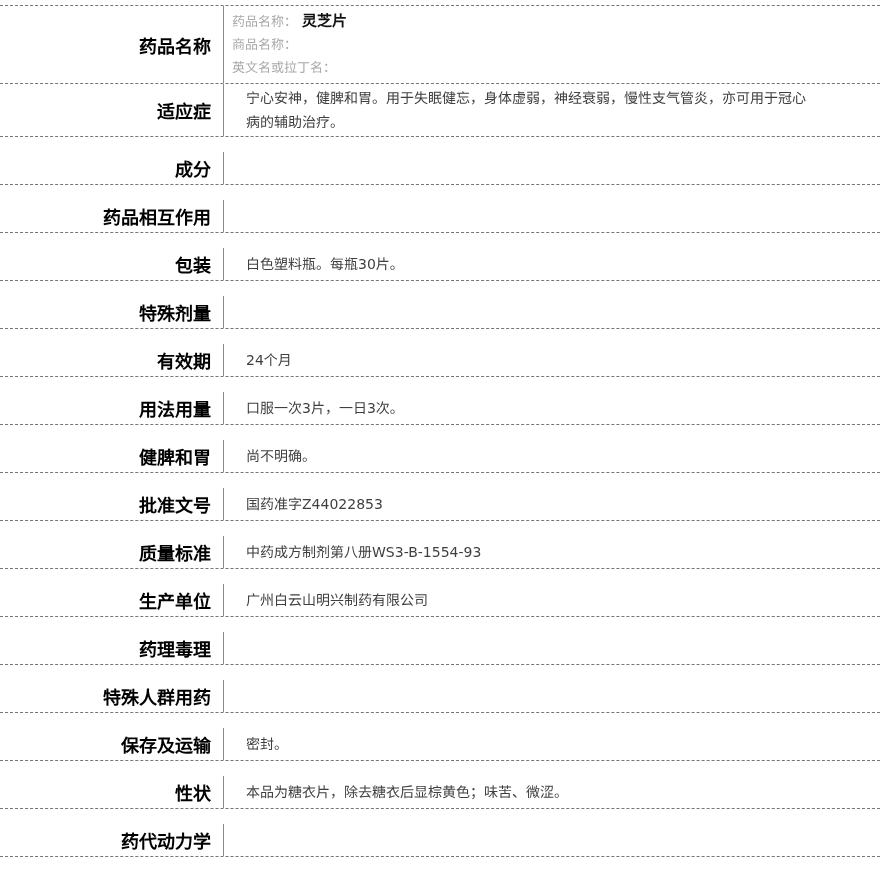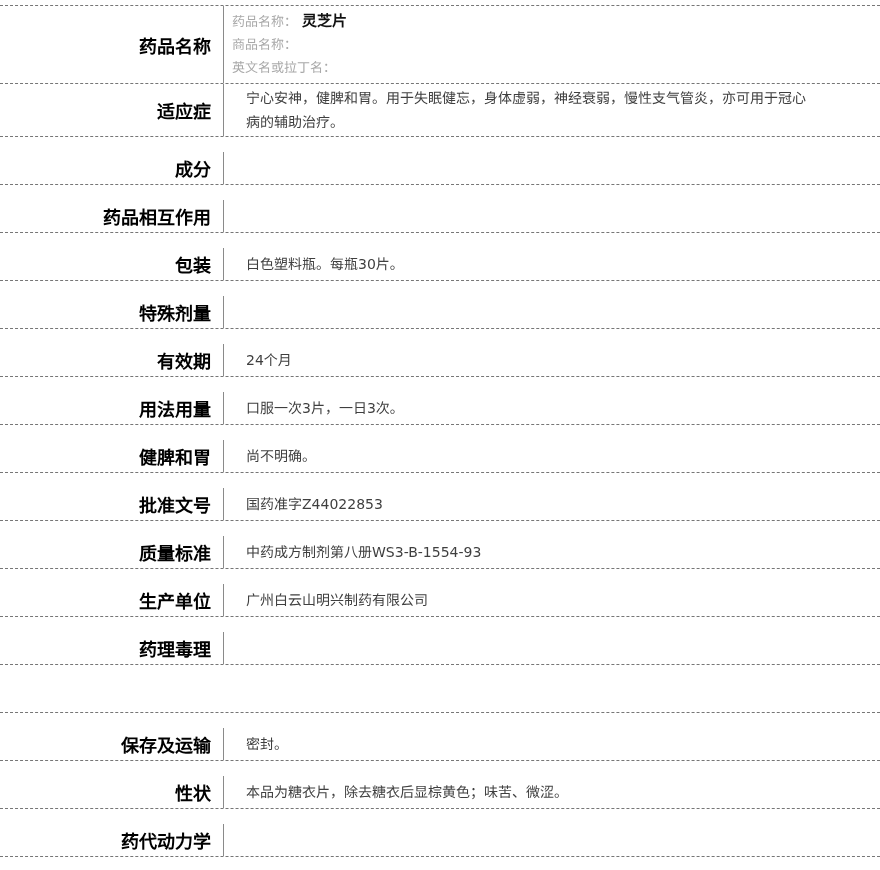--- a/index.html
+++ b/index.html
@@ -171,20 +171,21 @@
 
     <div class="row row-normal">
       <div class="label-cell">药理毒理</div>
       <div class="value-cell">
         <p></p>
       </div>
     </div>
 
 
     <div class="row row-normal">
+      <div class="label-cell">特殊人群用药</div>
       <div class="value-cell">
         <p></p>
       </div>
     </div>
 
     <div class="row row-normal">
       <div class="label-cell">保存及运输</div>
       <div class="value-cell">
         <p>密封。</p>
       </div>

